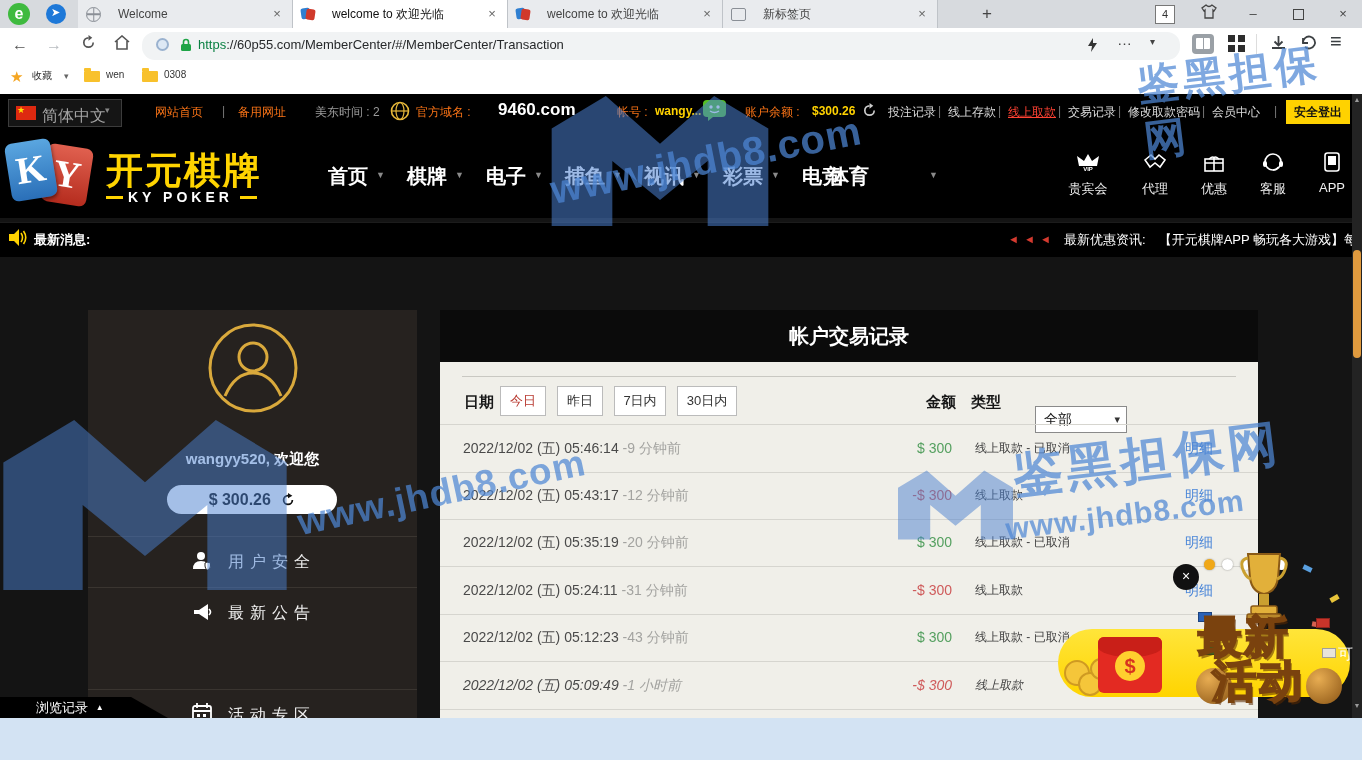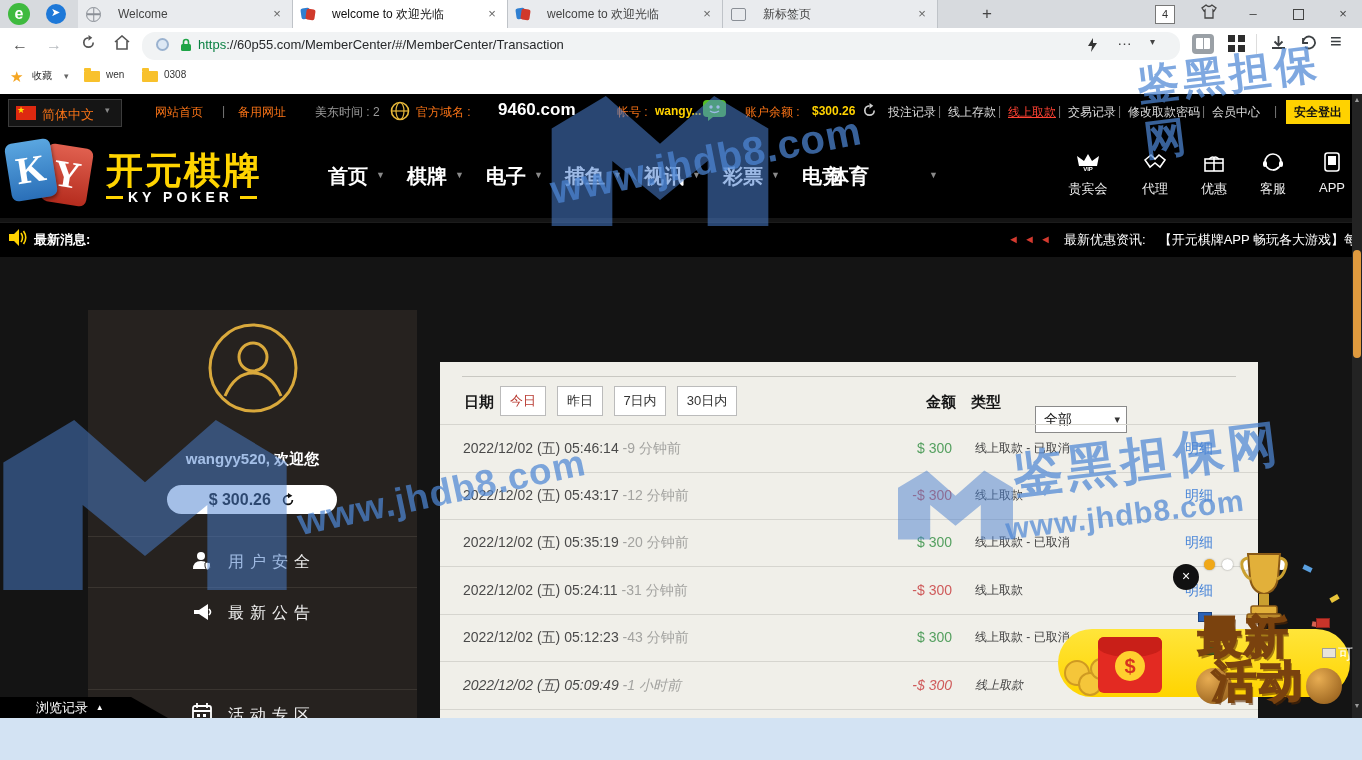--- a/index.html
+++ b/index.html
@@ -234,21 +234,21 @@
     <span class="bm" style="left:106px;">wen</span>
     <span class="folder" style="left:142px;"></span>
     <span class="bm" style="left:164px;">0308</span>
   </div>
 
   <div class="siteband" style="top:94px;height:36px;"></div>
   <div class="langbox">
     <span class="flag">
         <i>★</i>
       </span>
-    <span class="abs" style="left:33px;top:6px;font-size:13px;color:#f97316;">简体中文</span>
+    <span class="abs" style="left:33px;top:6px;font-size:16px;color:#a3a3a3;">简体中文</span>
     <span class="abs" style="left:96px;top:5px;font-size:9px;color:#888;">▾</span>
   </div>
   <span class="tb-txt" style="left:155px;">网站首页</span>
   <span class="tb-txt tb-sep" style="left:222px;">|</span>
   <span class="tb-txt" style="left:238px;">备用网址</span>
   <span class="tb-txt" style="left:315px;color:#9a9a9a;">美东时间 : 2</span>
   <svg class="abs" style="left:390px;top:101px;" width="20" height="20" viewBox="0 0 20 20">
     <circle cx="10" cy="10" r="8.5" fill="none" stroke="#e8b93a" stroke-width="1.6"></circle>
     <ellipse cx="10" cy="10" rx="4" ry="8.5" fill="none" stroke="#e8b93a" stroke-width="1.2"></ellipse>
     <path d="M1.5 10 H18.5" stroke="#e8b93a" stroke-width="1.2"></path>
@@ -390,20 +390,23 @@
       <svg class="m-ic" width="20" height="21" viewBox="0 0 20 21">
           <rect x="1" y="3" width="18" height="17" rx="2" fill="none" stroke="#fff" stroke-width="1.8"></rect>
           <path d="M5 0 V5 M15 0 V5 M1 8 H19" stroke="#fff" stroke-width="1.8"></path>
           <rect x="5" y="11" width="3" height="3" fill="#fff"></rect>
           <rect x="11" y="11" width="3" height="3" fill="#fff"></rect>
         </svg>
       <span class="m-lb">活动专区</span>
     </div>
   </div>
 
+  <div class="panel-head">
+    <div class="panel-title">帐户交易记录</div>
+  </div>
   <div class="panel-body">
     <div class="hline" style="top:14px;"></div>
     <span class="flabel" style="left:24px;">日期</span>
     <div class="fbtn sel" style="left:60px;width:46px;">今日</div>
     <div class="fbtn" style="left:117px;width:46px;">昨日</div>
     <div class="fbtn" style="left:174px;width:52px;">7日内</div>
     <div class="fbtn" style="left:237px;width:60px;">30日内</div>
     <span class="flabel" style="left:486px;">金额</span>
     <span class="flabel" style="left:531px;">类型</span>
     <div class="selbox"><span>全部</span></div>

